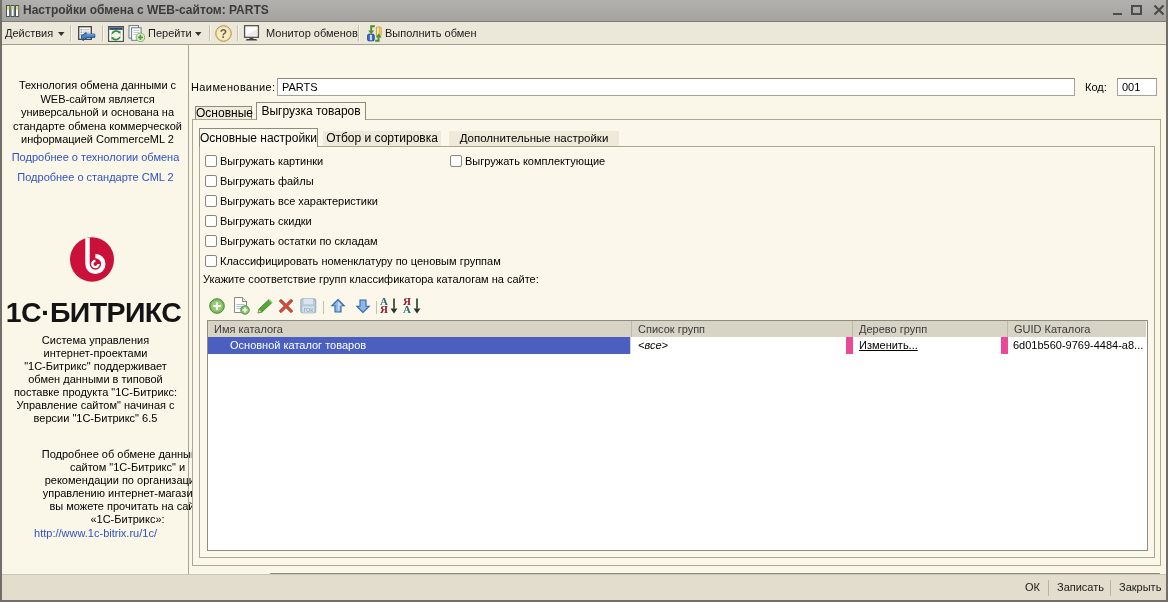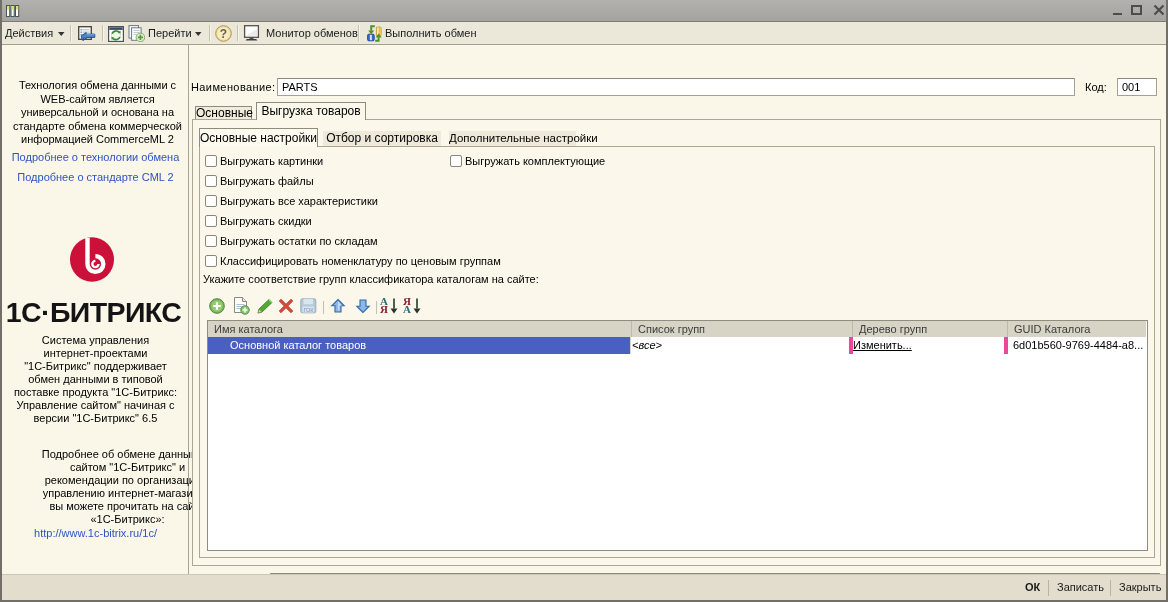--- a/index.html
+++ b/index.html
@@ -17,21 +17,21 @@
 .side-p { position:absolute; width:187px; left:0; line-height:13.5px; color:#000; white-space:nowrap; }
 a.lnk { color:#2f53c2; }
 #main { left:188px; top:45px; width:976px; height:529px;margin-top:24px; }
 .inp { position:absolute; background:#fff; border:1px solid #a5a195; border-top-color:#8c887c; line-height:16px; padding-left:4px; }
 .tab { position:absolute; border:1px solid #908c7d; border-bottom:none; text-align:center; white-space:nowrap; font-size:12px; }
 .flat-tab { position:absolute; background:#eee9d9; text-align:center; white-space:nowrap; font-size:12px; }
 .page { position:absolute; border:1px solid #aba792; background:#fbf7ea; }
 .cb { position:absolute; width:12px; height:12px; background:#fff; border:1px solid #8a8678; border-radius:2px; }
 .cblbl { position:absolute; white-space:nowrap; }
 .thead-cell { position:absolute; top:0; height:16px; line-height:16px; padding-left:6px; color:#3b3b3b; background:#d7d3c5; border-right:1px solid #bebaab; white-space:nowrap; overflow:hidden; }
-.trow-cell { position:absolute; top:16px; height:17px; line-height:16px; white-space:nowrap; overflow:hidden; border-right:4px solid #ec4899; }
+.trow-cell { position:absolute; top:16px; height:17px; line-height:16px; padding-left:6px; white-space:nowrap; overflow:hidden; border-right:7px solid #ec4899; }
 #bottombar { left:0; top:574px; width:1164px; height:26px; background:#e2ddcd; border-top:1px solid #cbc7b7; }
 .bbtn { position:absolute; top:0; height:26px; line-height:25px; color:#1a1a1a; }
 .bsep { position:absolute; top:5px; height:16px; width:1px; background:#b8b4a4; }
 .icon { position:absolute; }
 </style>
 </head>
 <body>
 <div id="win">
   <div id="titlebar" class="abs">
     <svg class="icon" style="left:4px; top:4px;" width="14" height="14" viewBox="0 0 14 14">
@@ -39,20 +39,21 @@
         <rect x="0.5" y="1.5" width="3.2" height="11"></rect>
         <rect x="5" y="1.5" width="3.2" height="11"></rect>
         <rect x="9.5" y="1.5" width="3.2" height="11"></rect>
       </g>
       <g fill="#d9df7a">
         <rect x="1" y="2" width="2.2" height="3.6"></rect>
         <rect x="5.5" y="2" width="2.2" height="3.6"></rect>
         <rect x="10" y="2" width="2.2" height="3.6"></rect>
       </g>
     </svg>
+    <div id="title-text" class="abs">Настройки обмена с WEB-сайтом: PARTS</div>
     <div class="abs" style="left:1111px; top:13px; width:9px; height:2px; background:#4c4c4c;"></div>
     <div class="abs" style="left:1129px; top:5px; width:11px; height:10px; border:2px solid #4c4c4c;"></div>
     <svg class="icon" style="left:1151px; top:4px;" width="12" height="12" viewBox="0 0 12 12">
         <path d="M1.5 1.5 L10.5 10.5 M10.5 1.5 L1.5 10.5" stroke="#4c4c4c" stroke-width="2.2"></path>
       </svg>
   </div>
   <div id="toolbar" class="abs">
     <div class="tbtn" style="left:3px;">Действия</div>
     <svg class="icon" style="left:56px; top:10px;" width="7" height="5">
         <path d="M0 0 L6.5 0 L3.25 4 Z" fill="#333"></path>
@@ -140,21 +141,21 @@
   <div id="main" class="abs">
     <div class="abs" style="left:1px; top:12px; letter-spacing:0.4px;">Наименование:</div>
     <div class="inp" style="left:87px; top:9px; width:798px; height:18px;">PARTS</div>
     <div class="abs" style="left:895px; top:12px;">Код:</div>
     <div class="inp" style="left:927px; top:9px; width:40px; height:18px;">001</div>
     <div class="tab" style="left:5px; top:37px; width:57px; height:14px; background:#f0ebdb; line-height:13px; font-size:12px;">Основные</div>
     <div class="tab" style="left:66px; top:33px; width:110px; height:18px; background:#fbf7ea; line-height:17px; z-index:3;">Выгрузка товаров</div>
     <div class="page" style="left:2px; top:50px; width:969px; height:447px;"></div>
     <div class="tab" style="left:9px; top:59px; width:119px; height:19px; background:#fcf9ee; line-height:18px; z-index:3;">Основные настройки</div>
     <div class="flat-tab" style="left:133px; top:62px; width:118px; height:15px; line-height:15px;">Отбор и сортировка</div>
-    <div class="flat-tab" style="left:259px; top:62px; width:127px; height:15px; line-height:15px; font-size:11.5px;">Дополнительные настройки</div>
+    <div class="flat-tab" style="left:259px; top:62px; width:170px; height:15px; line-height:15px; font-size:11.5px;">Дополнительные настройки</div>
     <div class="page" style="left:9px; top:77px; width:956px; height:412px;"></div>
 
     <div class="cb" style="left:15px; top:86px;"></div>
       <div class="cblbl" style="left:30px; top:86px;">Выгружать картинки</div>
     <div class="cb" style="left:260px; top:86px;"></div>
       <div class="cblbl" style="left:275px; top:86px;">Выгружать комплектующие</div>
     <div class="cb" style="left:15px; top:106px;"></div>
       <div class="cblbl" style="left:30px; top:106px;">Выгружать файлы</div>
     <div class="cb" style="left:15px; top:126px;"></div>
       <div class="cblbl" style="left:30px; top:126px;">Выгружать все характеристики</div>
@@ -227,19 +228,19 @@
       <div class="thead-cell" style="left:800px; width:138px; border-right:none;">GUID Каталога</div>
       <div class="abs" style="left:0; top:16px; width:423px; height:17px; background:#4a5fc0; color:#fff; line-height:16px; padding-left:22px; border-right:1px solid #d8d4c6;">Основной каталог товаров</div>
       <div class="trow-cell" style="left:424px; width:221px; font-style:italic;">&lt;все&gt;</div>
       <div class="trow-cell" style="left:645px; width:155px;"><span style="text-decoration:underline;">Изменить...</span></div>
       <div class="trow-cell" style="left:800px; width:138px; border-right:none; padding-left:5px;">6d01b560-9769-4484-a8...</div>
     </div>
     <div class="abs" style="left:2px; top:506px; letter-spacing:0.4px;">Комментарий:</div>
     <div class="inp" style="left:80px; top:504px; width:890px; height:18px;">Выгрузка товаров на WEB - сайт</div>
   </div>
   <div id="bottombar" class="abs">
-    <div class="bbtn" style="left:1023px; font-weight:bold;">ОК</div>
+    <div class="bbtn" style="left:1023px; font-weight:normal;">ОК</div>
     <div class="bsep" style="left:1046px;"></div>
     <div class="bbtn" style="left:1055px;">Записать</div>
     <div class="bsep" style="left:1108px;"></div>
     <div class="bbtn" style="left:1117px;">Закрыть</div>
   </div>
 </div>
 
 </body></html>

